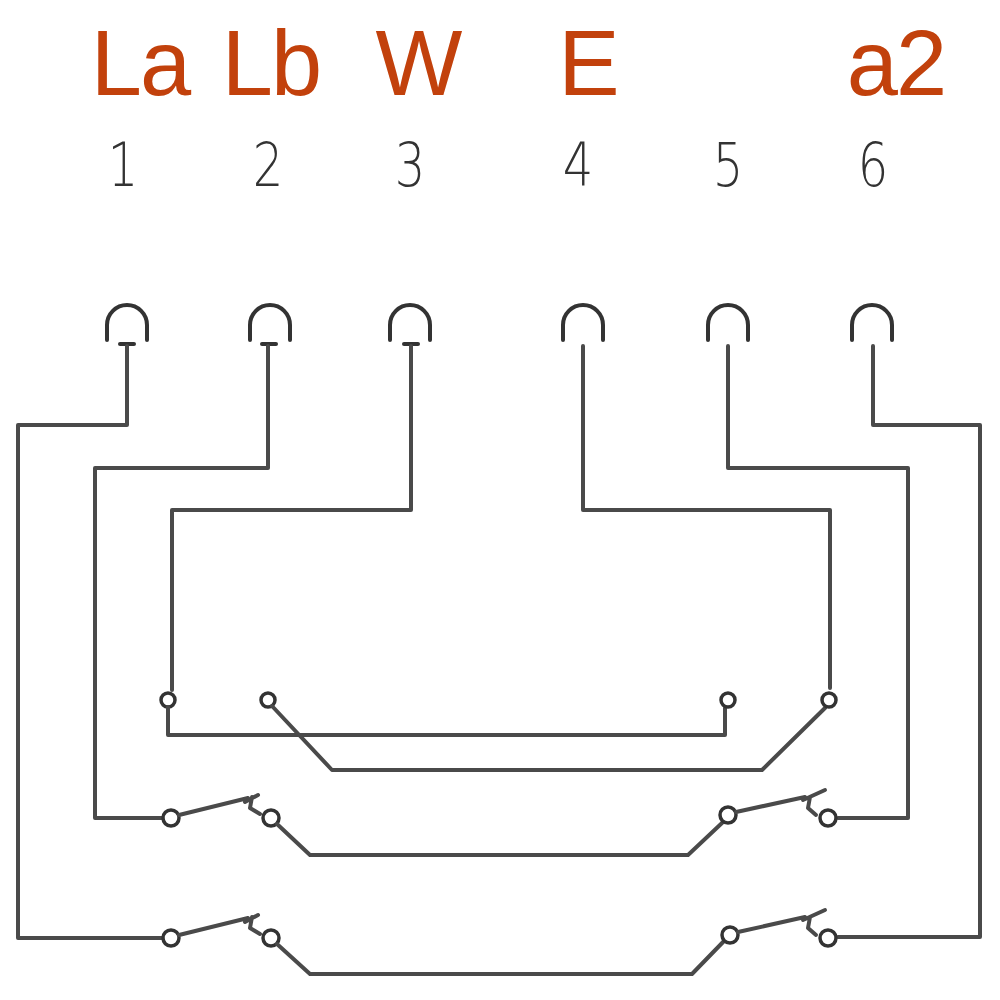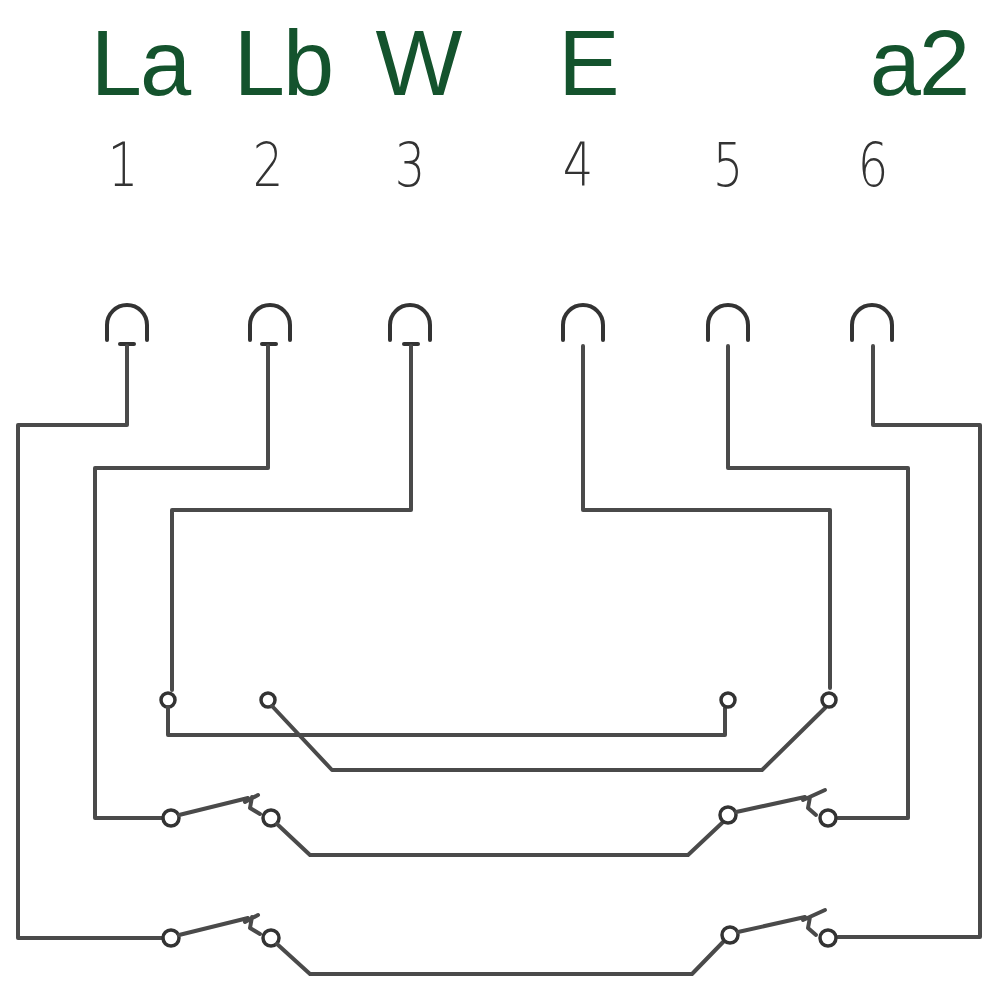--- a/index.html
+++ b/index.html
@@ -1,41 +1,41 @@
 <!DOCTYPE html>
 <html><head>
   <meta charset="utf-8">
   <style>
     html, body { margin: 0; padding: 0; background: #ffffff; }
     body { width: 1000px; height: 1000px; position: relative; overflow: hidden; }
     .label-row { position: absolute; left: 0; top: 0; width: 1000px; height: 120px; }
     .sig-label {
       position: absolute; top: 18px; height: 90px;
       font-family: "Liberation Sans", sans-serif; font-size: 92px; line-height: 90px;
-      color: #14532d; transform: translateX(-50%); white-space: nowrap; letter-spacing: -2px;
+      color: #c2410c; transform: translateX(-50%); white-space: nowrap; letter-spacing: -2px;
     }
     .pin-num {
       position: absolute; top: 130px; height: 70px;
       font-family: "DejaVu Sans", sans-serif; font-size: 60px; line-height: 70px;
       color: #333333; transform: translateX(-50%) scaleX(0.8); font-weight: 300;
     }
     svg.wiring { position: absolute; left: 0; top: 0; }
     .wire { fill: none; stroke: #4a4a4a; stroke-width: 4; stroke-linejoin: round; stroke-linecap: round; }
     .term { fill: none; stroke: #333333; stroke-width: 4; stroke-linecap: round; }
     .node { fill: #ffffff; stroke: #333333; stroke-width: 3.5; }
   </style>
 </head>
 <body>
 
 <div class="label-row">
   <span class="sig-label" style="left:140px">La</span>
-  <span class="sig-label" style="left:283px">Lb</span>
+  <span class="sig-label" style="left:271px">Lb</span>
   <span class="sig-label" style="left:418px">W</span>
   <span class="sig-label" style="left:588px">E</span>
-  <span class="sig-label" style="left:919px">a2</span>
+  <span class="sig-label" style="left:896px">a2</span>
 </div>
 
 <span class="pin-num" style="left:123px">1</span>
 <span class="pin-num" style="left:268px">2</span>
 <span class="pin-num" style="left:410px">3</span>
 <span class="pin-num" style="left:578px">4</span>
 <span class="pin-num" style="left:728px">5</span>
 <span class="pin-num" style="left:873px">6</span>
 
 <svg class="wiring" width="1000" height="1000" viewBox="0 0 1000 1000">

